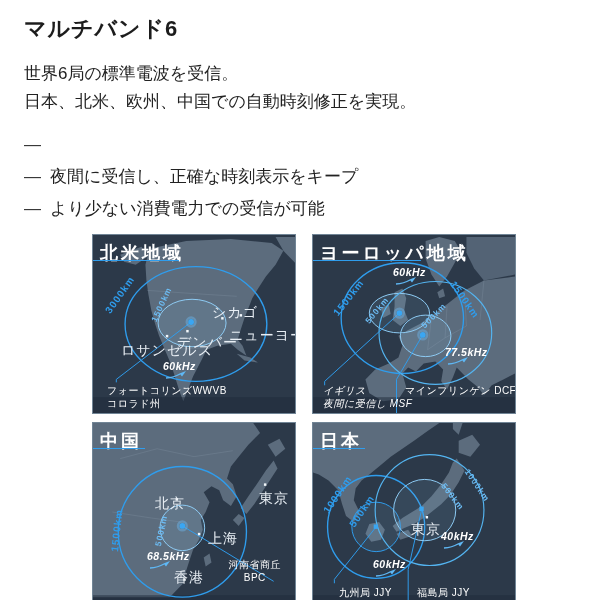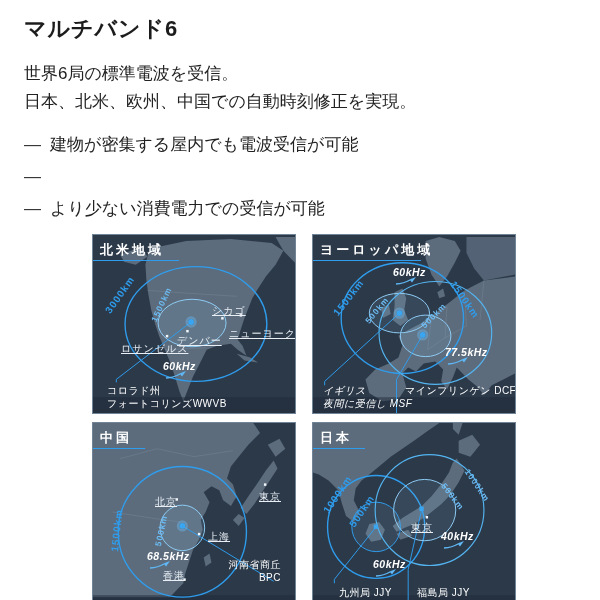--- a/index.html
+++ b/index.html
@@ -6,29 +6,29 @@
     font-family:"Liberation Sans","DejaVu Sans",sans-serif;-webkit-font-smoothing:antialiased;}
   .page{position:relative;width:600px;height:600px;}
   .title{margin:14px 0 0 24px;font-size:22px;font-weight:bold;color:#1c1c1c;letter-spacing:1px;}
   .intro{margin:16px 0 0 24px;font-size:17px;line-height:28px;color:#222;}
   .features{margin:18px 0 0 24px;padding:0;list-style:none;}
   .features li{display:flex;align-items:flex-start;font-size:17px;line-height:22px;color:#222;margin-bottom:10px;}
   .features .dash{width:18px;margin-right:8px;color:#333;flex:0 0 auto;}
   .map-grid{margin:14px 0 0 92px;display:grid;grid-template-columns:204px 204px;grid-template-rows:180px 190px;gap:8px 16px;}
   .panel{position:relative;background:#2c3949;border:1px solid rgba(172,196,214,.55);box-sizing:border-box;overflow:hidden;}
   .panel svg.map{position:absolute;left:0;top:0;width:100%;height:100%;}
-  .phead{position:absolute;left:7px;top:6px;color:#ffffff;font-size:13px;font-weight:bold;letter-spacing:3px;white-space:nowrap;}
+  .phead{position:absolute;left:7px;top:6px;color:#ffffff;font-size:18px;font-weight:bold;letter-spacing:3px;white-space:nowrap;}
   .hline{position:absolute;left:0;top:25px;height:1px;background:#2f9ded;}
   .km{position:absolute;font-size:10px;font-weight:bold;color:#2f9ded;letter-spacing:1px;white-space:nowrap;transform-origin:0 0;}
   .km.lt{font-size:8.5px;color:#6cbcf4;}
-  .city{position:absolute;font-size:10px;color:#e9eff5;letter-spacing:1px;white-space:nowrap;text-decoration:underline;}
+  .city{position:absolute;font-size:14px;color:#e9eff5;letter-spacing:1px;white-space:nowrap;}
   .freq{position:absolute;color:#ffffff;font-size:10.5px;font-weight:bold;font-style:italic;letter-spacing:.5px;white-space:nowrap;line-height:10px;}
   .freq .wave{display:block;margin:0 0 0 2px;}
   .cout{position:absolute;color:#ffffff;font-size:10px;line-height:12.5px;letter-spacing:.5px;white-space:nowrap;}
-  .cout.right{text-align:right;}
+  .cout.right{text-align:center;}
   
   .ocean{fill:#2c3949;}
   .band{fill:#1d2a3a;opacity:.5;}
   .land{fill:#5c6c7d;}
   .land2{fill:#536375;}
   .cborder{fill:none;stroke:#8595a5;stroke-width:.6;opacity:.5;}
   .rng-o{fill:none;stroke:#2f9ded;stroke-width:1.4;}
   .rng-o.lt{stroke:#54b4f0;stroke-width:1.2;}
   .rng-i{fill:rgba(150,205,245,.10);stroke:#8ecdf6;stroke-width:1;}
   .rng-i.br{stroke:#2f9ded;}
@@ -45,24 +45,24 @@
   <h1 class="title">マルチバンド6</h1>
 
   <p class="intro">
     <span>世界6局の標準電波を受信。</span><br>
     <span>日本、北米、欧州、中国での自動時刻修正を実現。</span>
   </p>
 
   <ul class="features">
     <li>
       <span class="dash">—</span>
-      <span>建物が密集する屋内でも電波受信が可能</span>
     </li>
     <li>
       <span class="dash">—</span>
+      <span>夜間に受信し、正確な時刻表示をキープ</span>
     </li>
     <li>
       <span class="dash">—</span>
       <span>より少ない消費電力での受信が可能</span>
     </li>
   </ul>
 
   <div class="map-grid">
 
     <section class="panel">
@@ -94,22 +94,22 @@
       <div class="city" style="left:28px;top:107px;">ロサンゼルス</div>
       <div class="city" style="left:84px;top:99px;">デンバー</div>
       <div class="freq" style="left:70px;top:126px;">
         <span>60kHz</span>
         <svg class="wave" width="22" height="8" viewBox="0 0 22 8">
           <path d="M1,7 Q9,6.5 15,3" fill="none" stroke="#5fb8f5" stroke-width="1.4"></path>
           <path d="M14.5,2.5 L21,0 L17,5.5 Z" fill="#5fb8f5"></path>
         </svg>
       </div>
       <div class="cout" style="left:14px;top:150px;">
+        <div>フォートコリンズWWVB</div>
         <div>コロラド州</div>
-        <div>フォートコリンズWWVB</div>
       </div>
     </section>
 
     <section class="panel">
       <svg class="map" viewBox="0 0 208 180" preserveAspectRatio="none">
         <rect class="ocean" x="0" y="0" width="208" height="180"></rect>
         <path class="land" d="M116,6 L130,2 L146,6 L152,16 L146,28 L138,42 L130,52 L122,40 L116,24 Z"></path>
         <path class="land2" d="M158,2 L208,2 L208,40 L176,46 L166,34 L158,18 Z"></path>
         <path class="land" d="M128,58 L134,54 L136,62 L130,64 Z"></path>
         <path class="land" d="M84,58 L92,54 L96,64 L94,76 L98,86 L90,92 L82,86 L84,72 Z"></path>
@@ -182,21 +182,21 @@
         <circle class="stn-glow" cx="92" cy="104" r="4.5"></circle>
         <circle class="stn" cx="92" cy="104" r="3"></circle>
       </svg>
       <div class="phead">中国</div>
       <div class="hline" style="width:52px;"></div>
       <div class="km" style="left:16px;top:128px;transform:rotate(-84deg);">1500km</div>
       <div class="km lt" style="left:60px;top:122px;transform:rotate(-78deg);">500km</div>
       <div class="city" style="left:62px;top:72px;">北京</div>
       <div class="city" style="left:166px;top:67px;">東京</div>
       <div class="city" style="left:115px;top:107px;">上海</div>
-      <div class="city" style="left:70px;top:146px;">香港</div>
+      <div class="city" style="left:81px;top:146px;">香港</div>
       <div class="freq" style="left:54px;top:128px;">
         <span>68.5kHz</span>
         <svg class="wave" width="22" height="8" viewBox="0 0 22 8">
           <path d="M1,7 Q9,6.5 15,3" fill="none" stroke="#5fb8f5" stroke-width="1.4"></path>
           <path d="M14.5,2.5 L21,0 L17,5.5 Z" fill="#5fb8f5"></path>
         </svg>
       </div>
       <div class="cout right" style="right:14px;top:136px;">
         <div>河南省商丘</div>
         <div>BPC</div>

